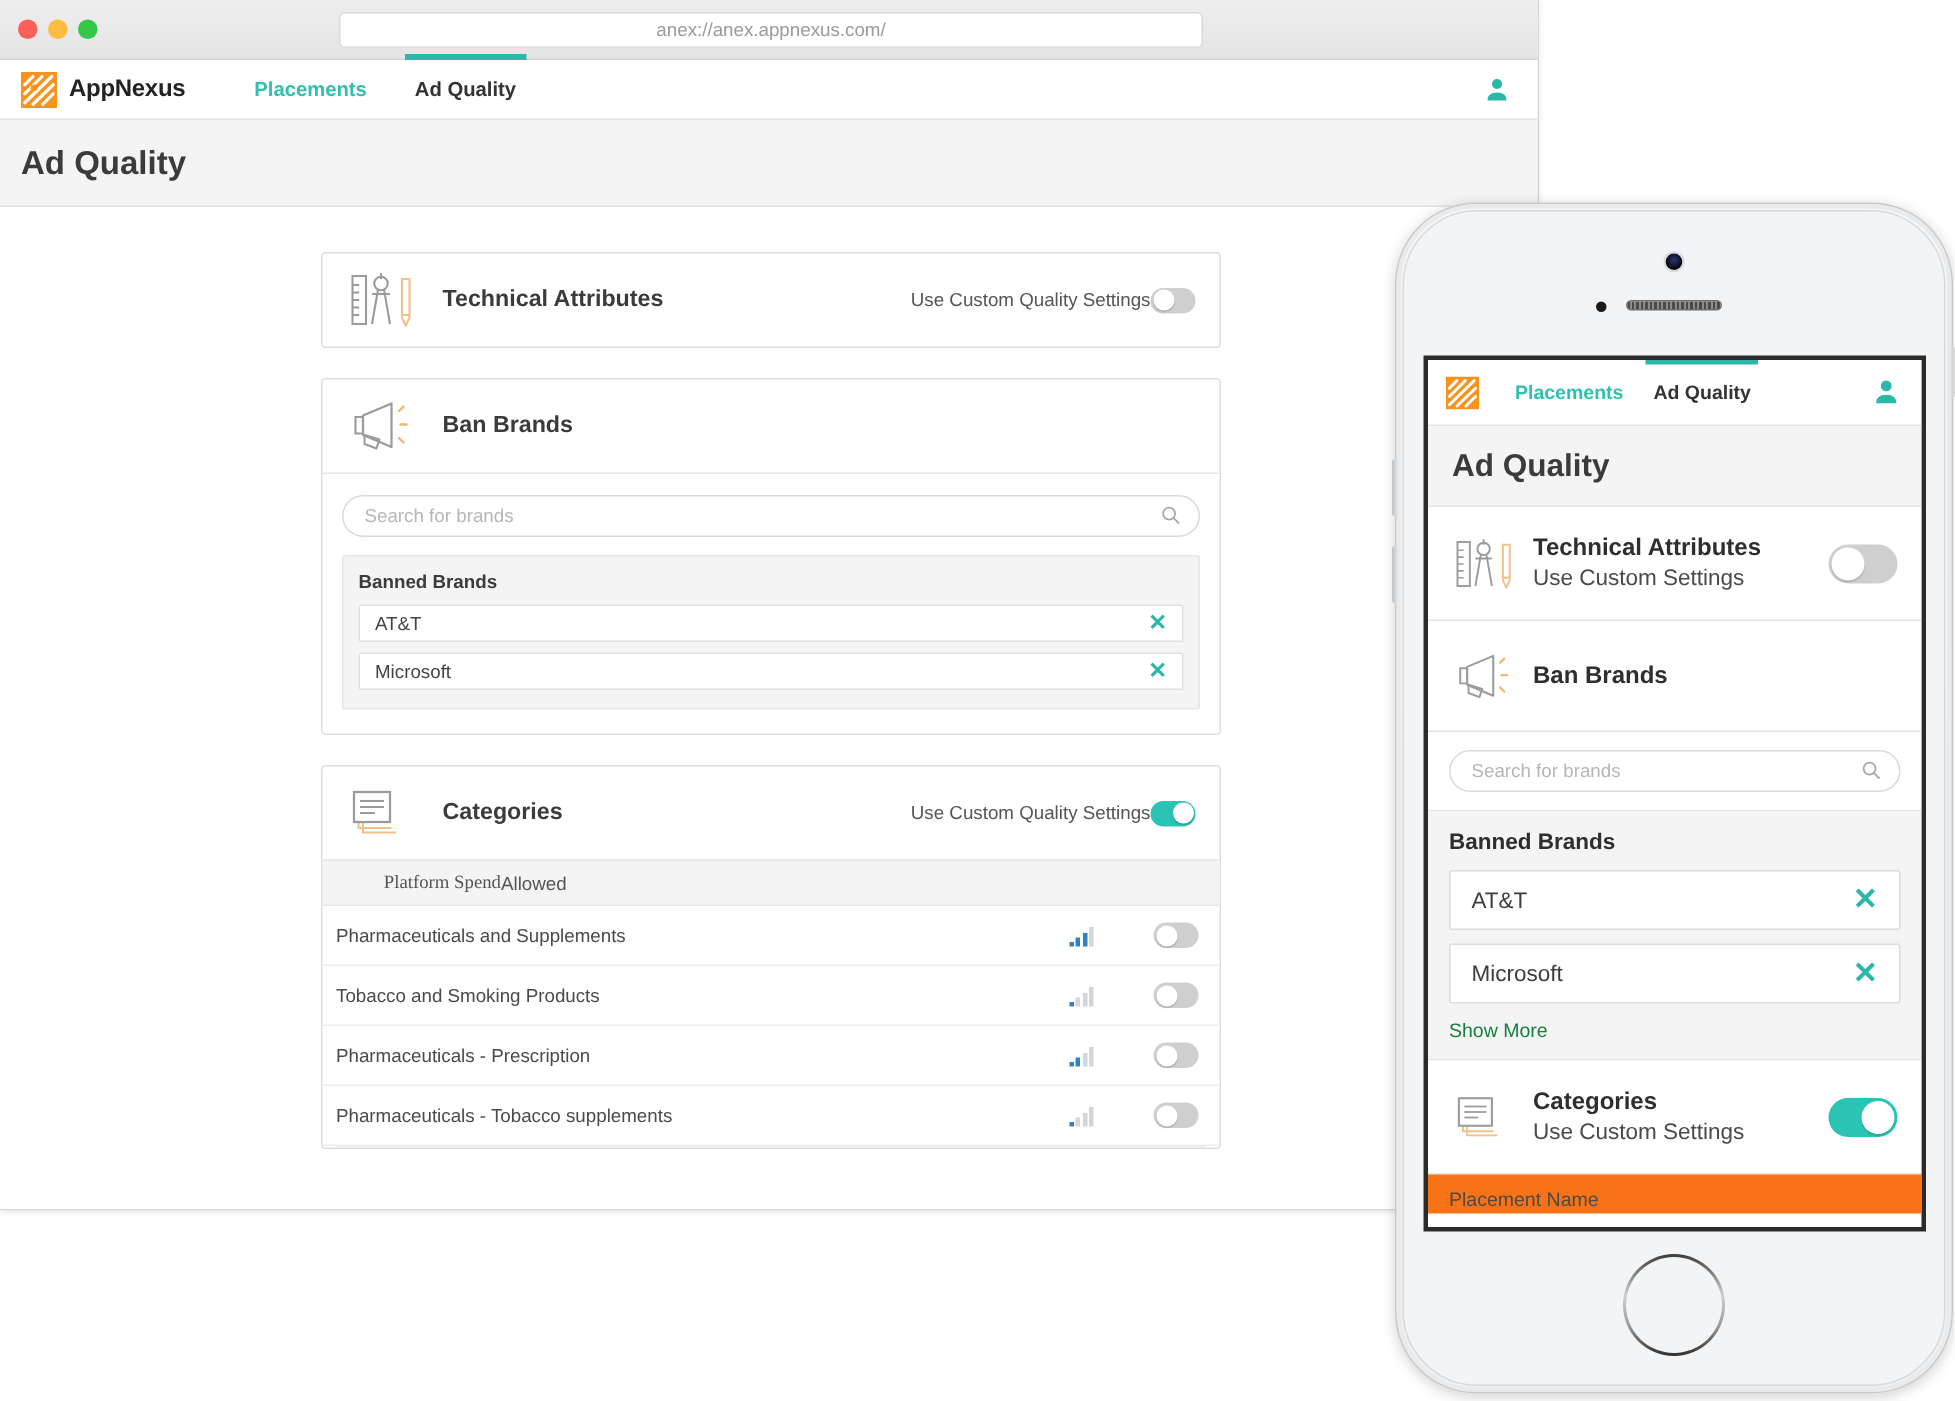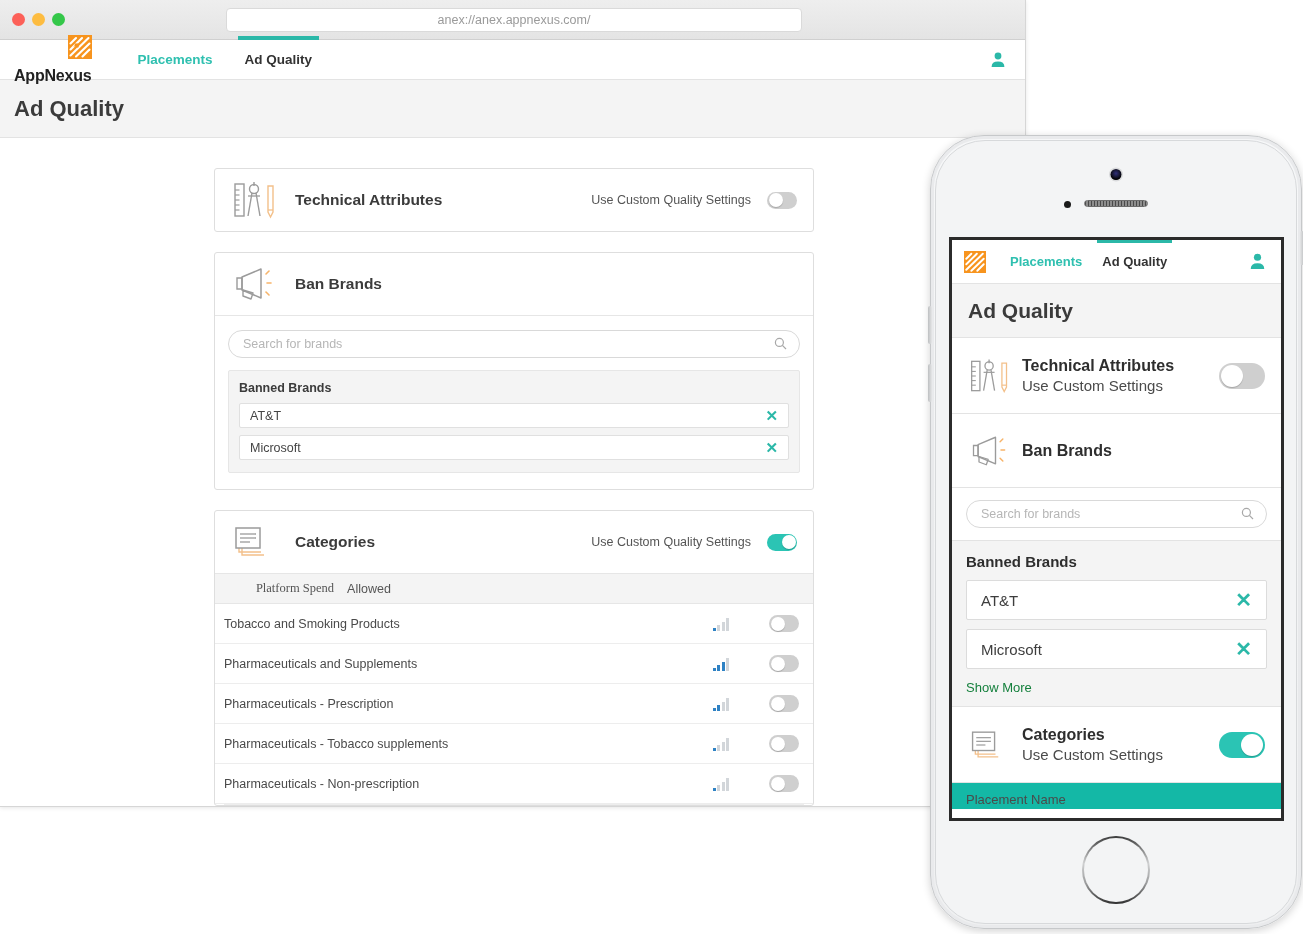--- a/index.html
+++ b/index.html
@@ -41,21 +41,21 @@
   }
   .urlbar span { font-size: 12.5px; color: #9a9a9a; }
 
   
   .appnav {
     height: 40px; background: #ffffff;
     border-bottom: 1px solid #e3e3e3;
     display: flex; align-items: center;
     position: relative;
   }
-  .logo-wrap { display: flex; align-items: flex-end; margin-left: 14px; gap: 8px; flex-direction: column; }
+  .logo-wrap { display: flex; align-items: center; margin-left: 14px; gap: 8px; }
   .logo-mark { width: 24px; height: 24px; display: block; }
   .logo-text { font-size: 16px; font-weight: bold; color: #222; letter-spacing: -.2px; }
   .nav-tabs { display: flex; align-items: center; margin-left: 30px; height: 40px; }
   .nav-tab {
     position: relative; height: 40px; display: flex; align-items: center;
     padding: 0 16px; font-size: 13.5px; color: #2fc0b0; font-weight: bold;
     cursor: pointer;
   }
   .nav-tab.active { color: #333333; }
   .nav-tab.active::before {
@@ -78,21 +78,21 @@
   .card {
     background: #ffffff; border: 1px solid #dedede; border-radius: 3px;
     margin-bottom: 20px;
   }
   .card-head {
     display: flex; align-items: center;
     padding: 0 16px; height: 62px;
   }
   .card-icon { width: 56px; flex: none; display: flex; align-items: center; }
   .card-title { font-size: 15.5px; font-weight: bold; color: #3b3b3b; margin-left: 8px; }
-  .card-head-right { margin-left: auto; display: flex; align-items: center; gap: 16px; }
+  .card-head-right { margin-left: auto; display: flex; align-items: center; gap: 0; }
   .cqs-label { font-size: 12.5px; color: #555555; }
 
   
   .toggle {
     width: 30px; height: 17px; border-radius: 9px;
     background: #cfcfcf; position: relative; flex: none; cursor: pointer;
   }
   .toggle .knob {
     position: absolute; top: 1.5px; left: 1.5px;
     width: 14px; height: 14px; border-radius: 50%;
@@ -134,21 +134,21 @@
   .brand-x { margin-left: auto; color: #2bb8a8; font-size: 15px; font-weight: bold; line-height: 1; cursor: pointer; }
 
   
   .table-head {
     background: #f4f4f4; border-top: 1px solid #e6e6e6; border-bottom: 1px solid #e6e6e6;
     height: 31px; display: flex; align-items: center; padding: 0 0 0 9px;
     font-size: 12.5px; color: #555555;
   }
   .th-cat { flex: 1; }
   .th-spend { width: 110px; text-align: right; font-family: Liberation Serif, serif; }
-  .th-allowed { width: 84px; text-align: center; padding-right: 14px; }
+  .th-allowed { width: 84px; text-align: left; padding-right: 14px; }
   .cat-row {
     height: 40px; display: flex; align-items: center; padding: 0 0 0 9px;
     border-bottom: 1px solid #ededed;
   }
   .cat-row:last-child { border-bottom: none; }
   .cat-name { flex: 1; font-size: 12.5px; color: #4a4a4a; }
   .cat-spend { width: 110px; display: flex; justify-content: flex-end; align-items: flex-end; height: 14px; }
   .cat-allowed { width: 84px; display: flex; justify-content: flex-end; padding-right: 14px; }
   .bars { display: flex; align-items: flex-end; gap: 1.5px; height: 13px; }
   .bars i { width: 3px; display: block; background: #d2d6da; }
@@ -259,21 +259,21 @@
   .p-banned { background: #f4f4f4; padding: 12px 14px 10px 14px; border-bottom: 1px solid #e3e3e3; }
   .p-banned-title { font-size: 15px; font-weight: bold; color: #2e2e2e; margin-bottom: 10px; }
   .p-brand-item {
     background: #fff; border: 1px solid #dcdcdc; border-radius: 2px;
     height: 40px; display: flex; align-items: center; padding: 0 14px; margin-bottom: 9px;
   }
   .p-brand-name { font-size: 15px; color: #3d3d3d; }
   .p-brand-x { margin-left: auto; color: #2bb8a8; font-size: 20px; font-weight: bold; line-height: 1; cursor: pointer; }
   .p-showmore { font-size: 13px; color: #15803d; cursor: pointer; }
   .p-placement { font-size: 13px; color: #4a4a4a; padding: 9px 0 0 14px; }
-  .p-placement-strip { background: #14b8a6; height: 26px; overflow: hidden; }
+  .p-placement-strip { background: #f97316; height: 26px; overflow: hidden; }
 
   svg { display: block; }
 </style>
 </head>
 <body>
 
 <div id="stage">
 
   <div class="browser">
 
@@ -427,85 +427,69 @@
             </div>
           </div>
 
           <div class="table-head">
             <span class="th-spend">Platform Spend</span>
             <span class="th-allowed">Allowed</span>
           </div>
 
           <div>
             <div class="cat-row">
-              <span class="cat-name">Tobacco and Smoking Products</span>
-              <span class="cat-spend">
-                <span class="bars">
-                    <i class="f"></i>
-                    <i></i>
-                    <i></i>
-                    <i></i>
-                  </span>
-              </span>
-              <span class="cat-allowed">
-                <span class="toggle">
-                    <span class="knob"></span>
-                  </span>
-              </span>
-            </div>
-            <div class="cat-row">
               <span class="cat-name">Pharmaceuticals and Supplements</span>
               <span class="cat-spend">
                 <span class="bars">
                     <i class="f"></i>
                     <i class="f"></i>
                     <i class="f"></i>
                     <i></i>
                   </span>
               </span>
               <span class="cat-allowed">
                 <span class="toggle">
                     <span class="knob"></span>
                   </span>
               </span>
             </div>
             <div class="cat-row">
+              <span class="cat-name">Tobacco and Smoking Products</span>
+              <span class="cat-spend">
+                <span class="bars">
+                    <i class="f"></i>
+                    <i></i>
+                    <i></i>
+                    <i></i>
+                  </span>
+              </span>
+              <span class="cat-allowed">
+                <span class="toggle">
+                    <span class="knob"></span>
+                  </span>
+              </span>
+            </div>
+            <div class="cat-row">
               <span class="cat-name">Pharmaceuticals - Prescription</span>
               <span class="cat-spend">
                 <span class="bars">
                     <i class="f"></i>
                     <i class="f"></i>
                     <i></i>
                     <i></i>
                   </span>
               </span>
               <span class="cat-allowed">
                 <span class="toggle">
                     <span class="knob"></span>
                   </span>
               </span>
             </div>
             <div class="cat-row">
               <span class="cat-name">Pharmaceuticals - Tobacco supplements</span>
-              <span class="cat-spend">
-                <span class="bars">
-                    <i class="f"></i>
-                    <i></i>
-                    <i></i>
-                    <i></i>
-                  </span>
-              </span>
-              <span class="cat-allowed">
-                <span class="toggle">
-                    <span class="knob"></span>
-                  </span>
-              </span>
-            </div>
-            <div class="cat-row">
-              <span class="cat-name">Pharmaceuticals - Non-prescription</span>
               <span class="cat-spend">
                 <span class="bars">
                     <i class="f"></i>
                     <i></i>
                     <i></i>
                     <i></i>
                   </span>
               </span>
               <span class="cat-allowed">
                 <span class="toggle">

